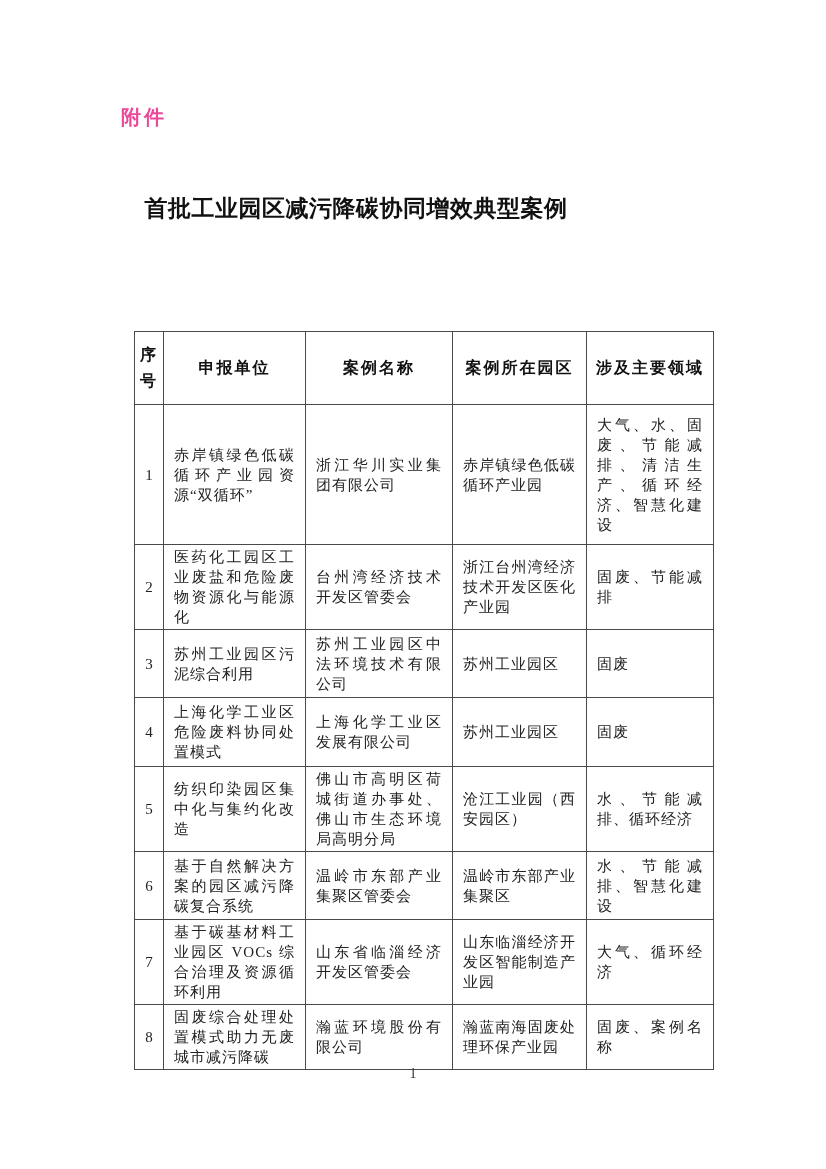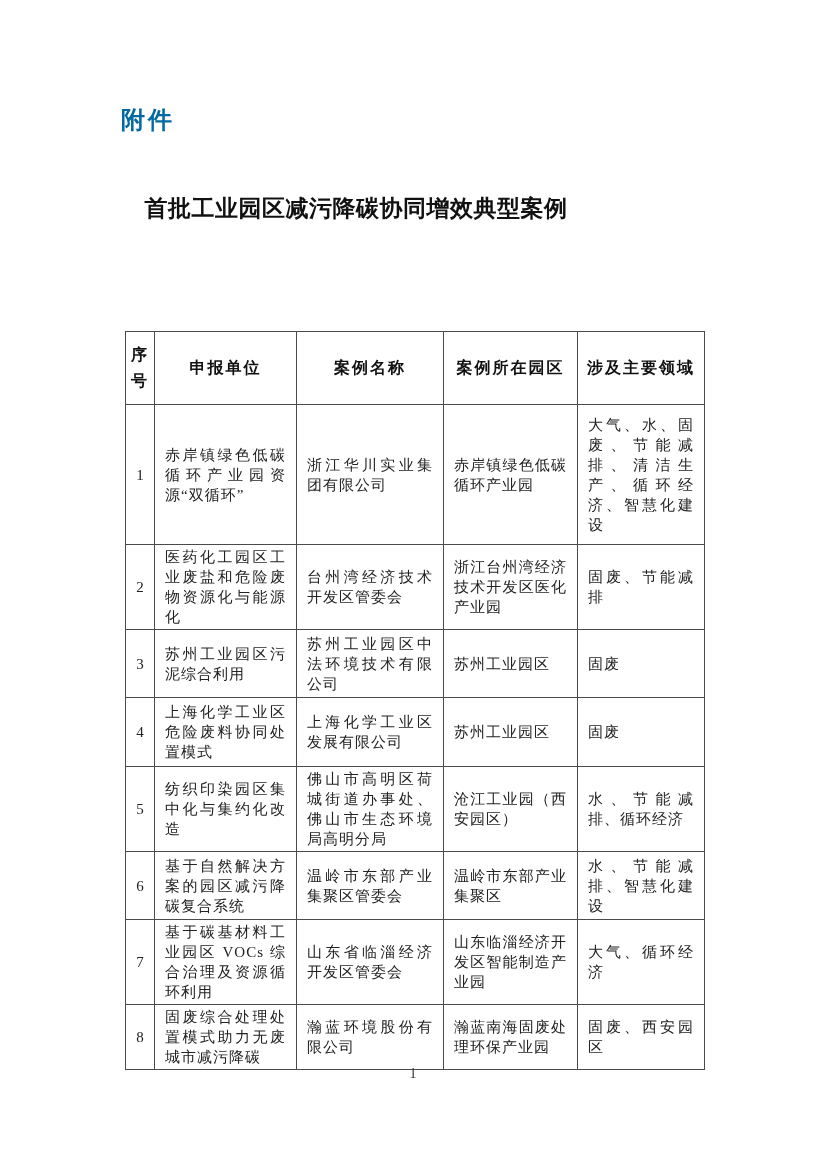--- a/index.html
+++ b/index.html
@@ -14,39 +14,39 @@
     font-family: "Liberation Serif", "DejaVu Serif", serif;
     color: #1f1f1f;
     overflow: hidden;
   }
   .attachment {
     position: absolute;
     left: 121px;
     top: 104px;
     font-family: "Liberation Sans", "DejaVu Sans", sans-serif;
     font-weight: bold;
-    font-size: 24px;
+    font-size: 20px;
     letter-spacing: 3px;
-    color: #0369a1;
+    color: #ec4899;
   }
   .title-block {
     position: absolute;
     top: 186px;
     left: 0;
     width: 712px;
     text-align: center;
     font-weight: bold;
     font-size: 23px;
     line-height: 46px;
     letter-spacing: 0.5px;
     color: #111;
   }
   table.cases {
     position: absolute;
-    left: 125px;
+    left: 134px;
     top: 331px;
     width: 579px;
     border-collapse: collapse;
     table-layout: fixed;
     border-radius: 16px;
   }
   table.cases th,
   table.cases td {
     border: 1px solid #4a4a4a;
     vertical-align: middle;
@@ -167,18 +167,18 @@
     <td>基于碳基材料工业园区 VOCs 综合治理及资源循环利用</td>
     <td>山东省临淄经济开发区管委会</td>
     <td>山东临淄经济开发区智能制造产业园</td>
     <td>大气、循环经济</td>
   </tr>
   <tr class="r8">
     <td class="idx">8</td>
     <td>固废综合处理处置模式助力无废城市减污降碳</td>
     <td>瀚蓝环境股份有限公司</td>
     <td>瀚蓝南海固废处理环保产业园</td>
-    <td>固废、西安园区</td>
+    <td>固废、案例名称</td>
   </tr>
 </tbody>
   </table>
 
 <div class="page-number">1</div>
 
 </body></html>

